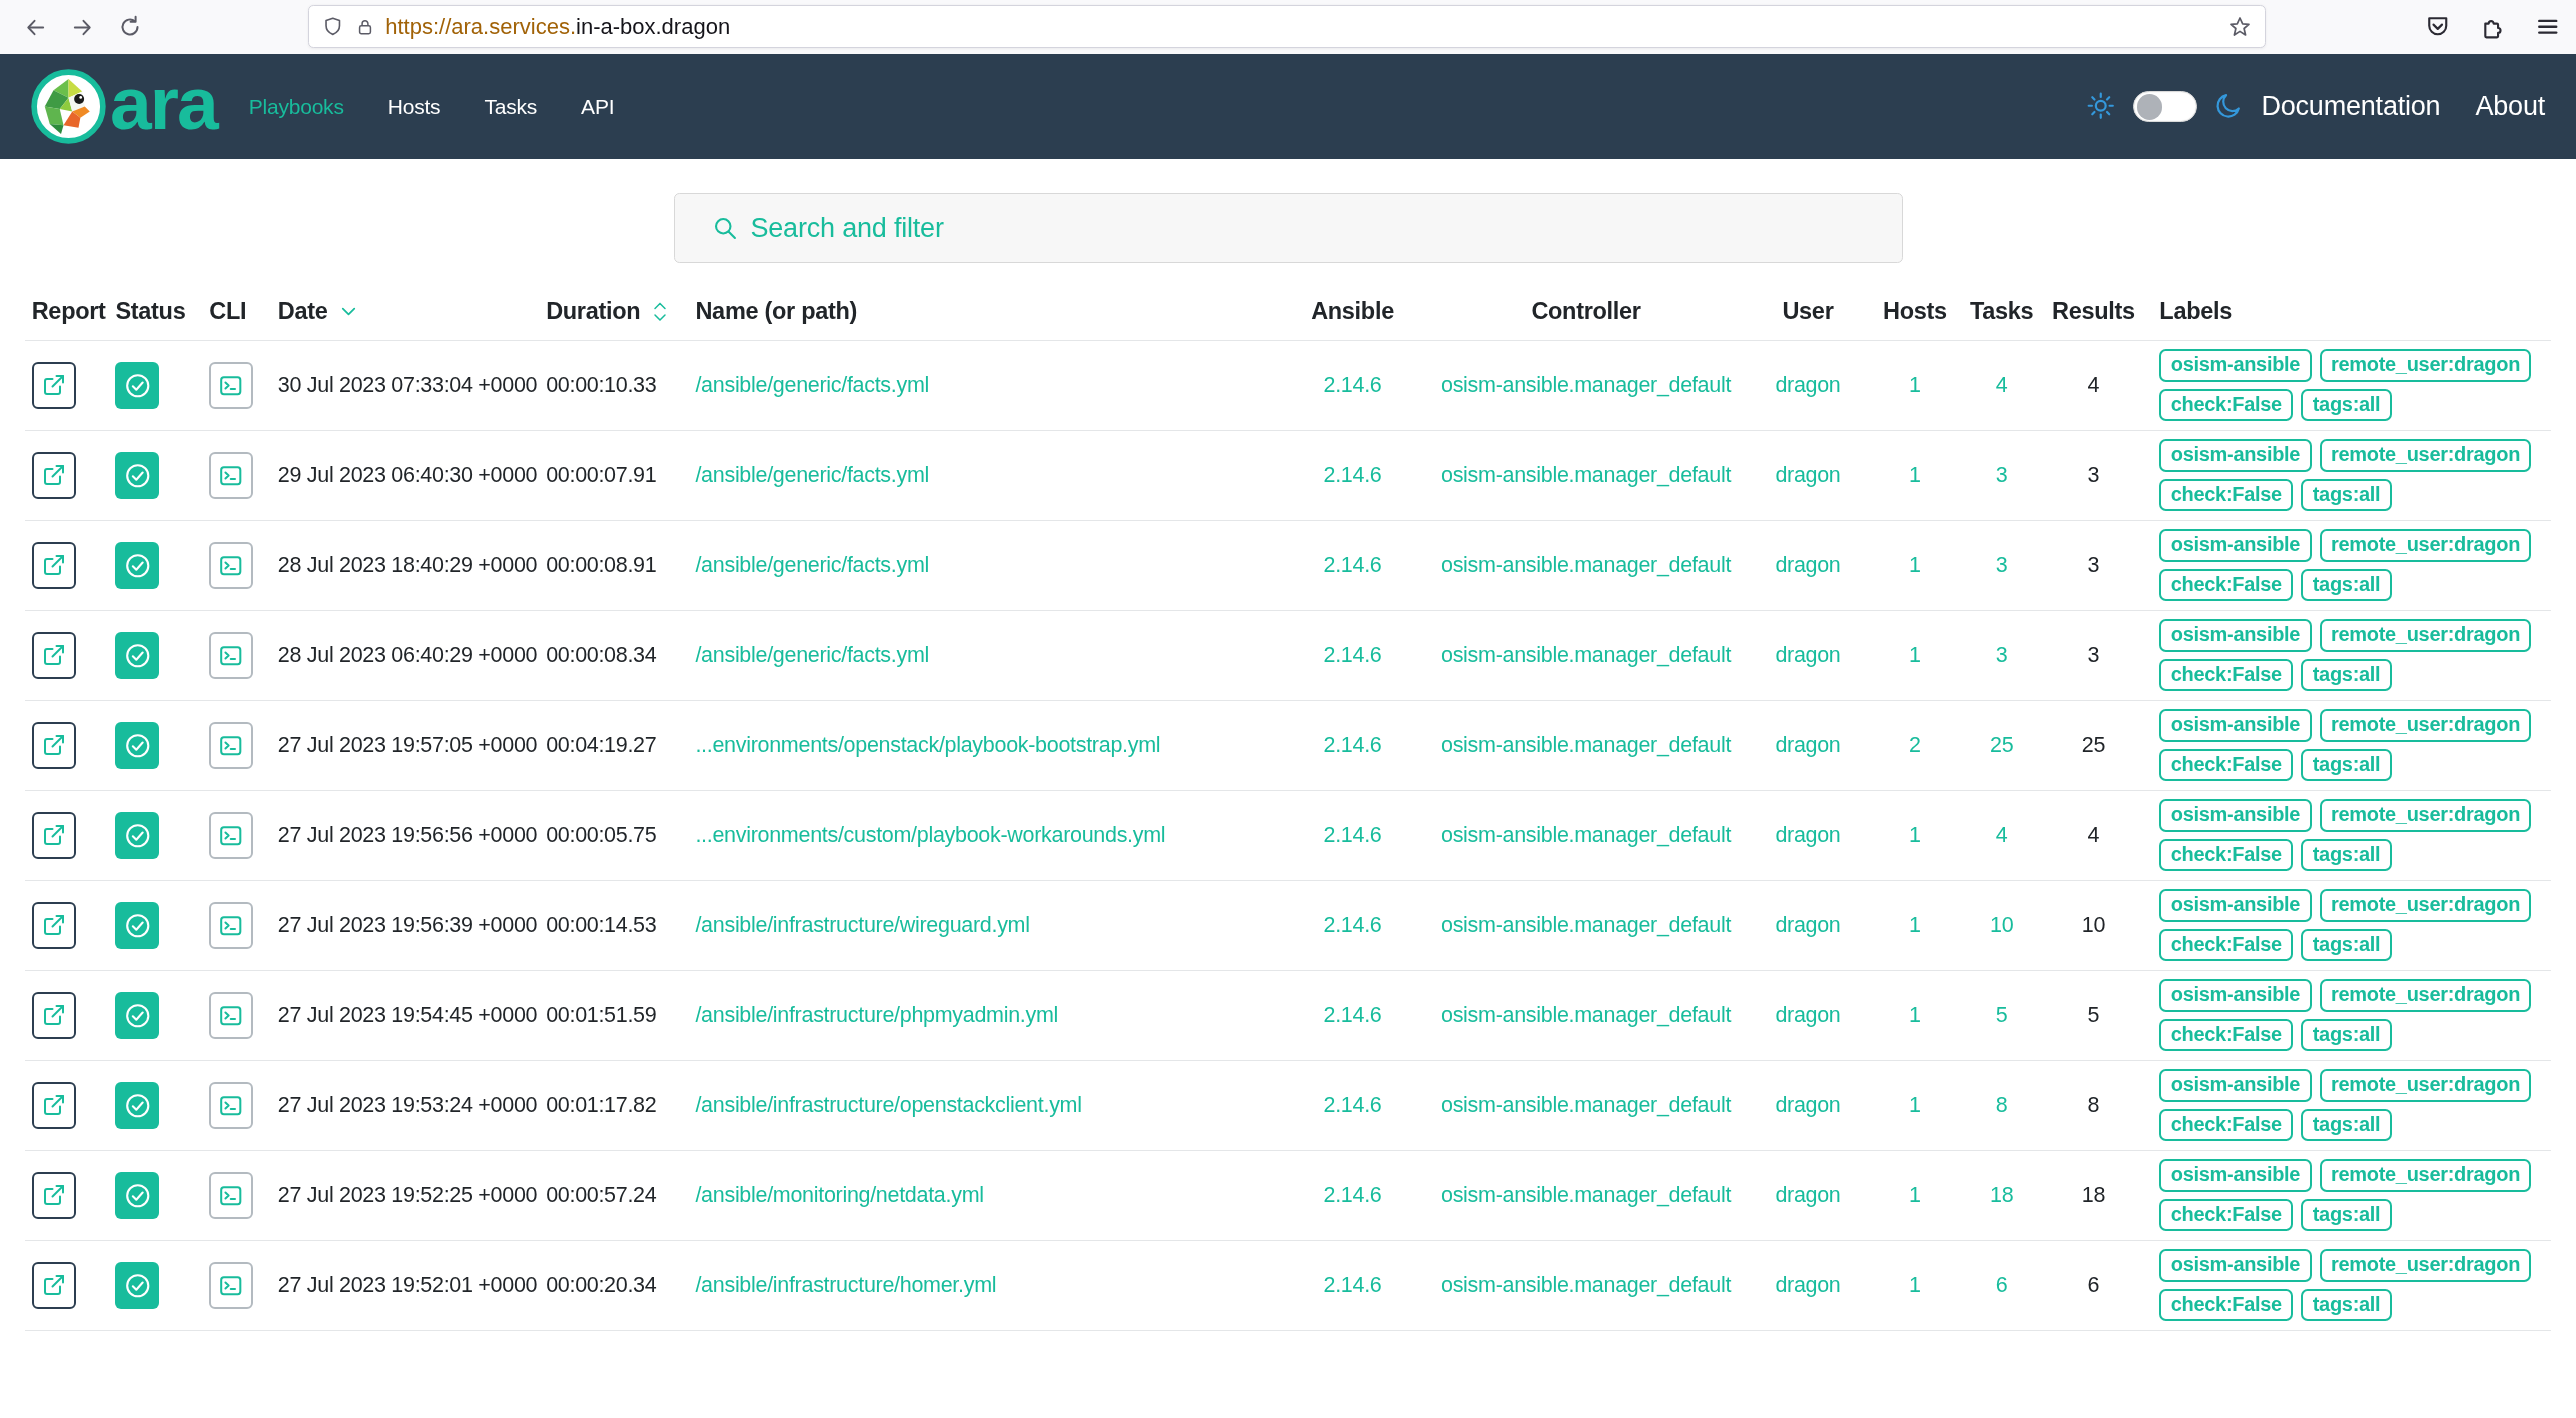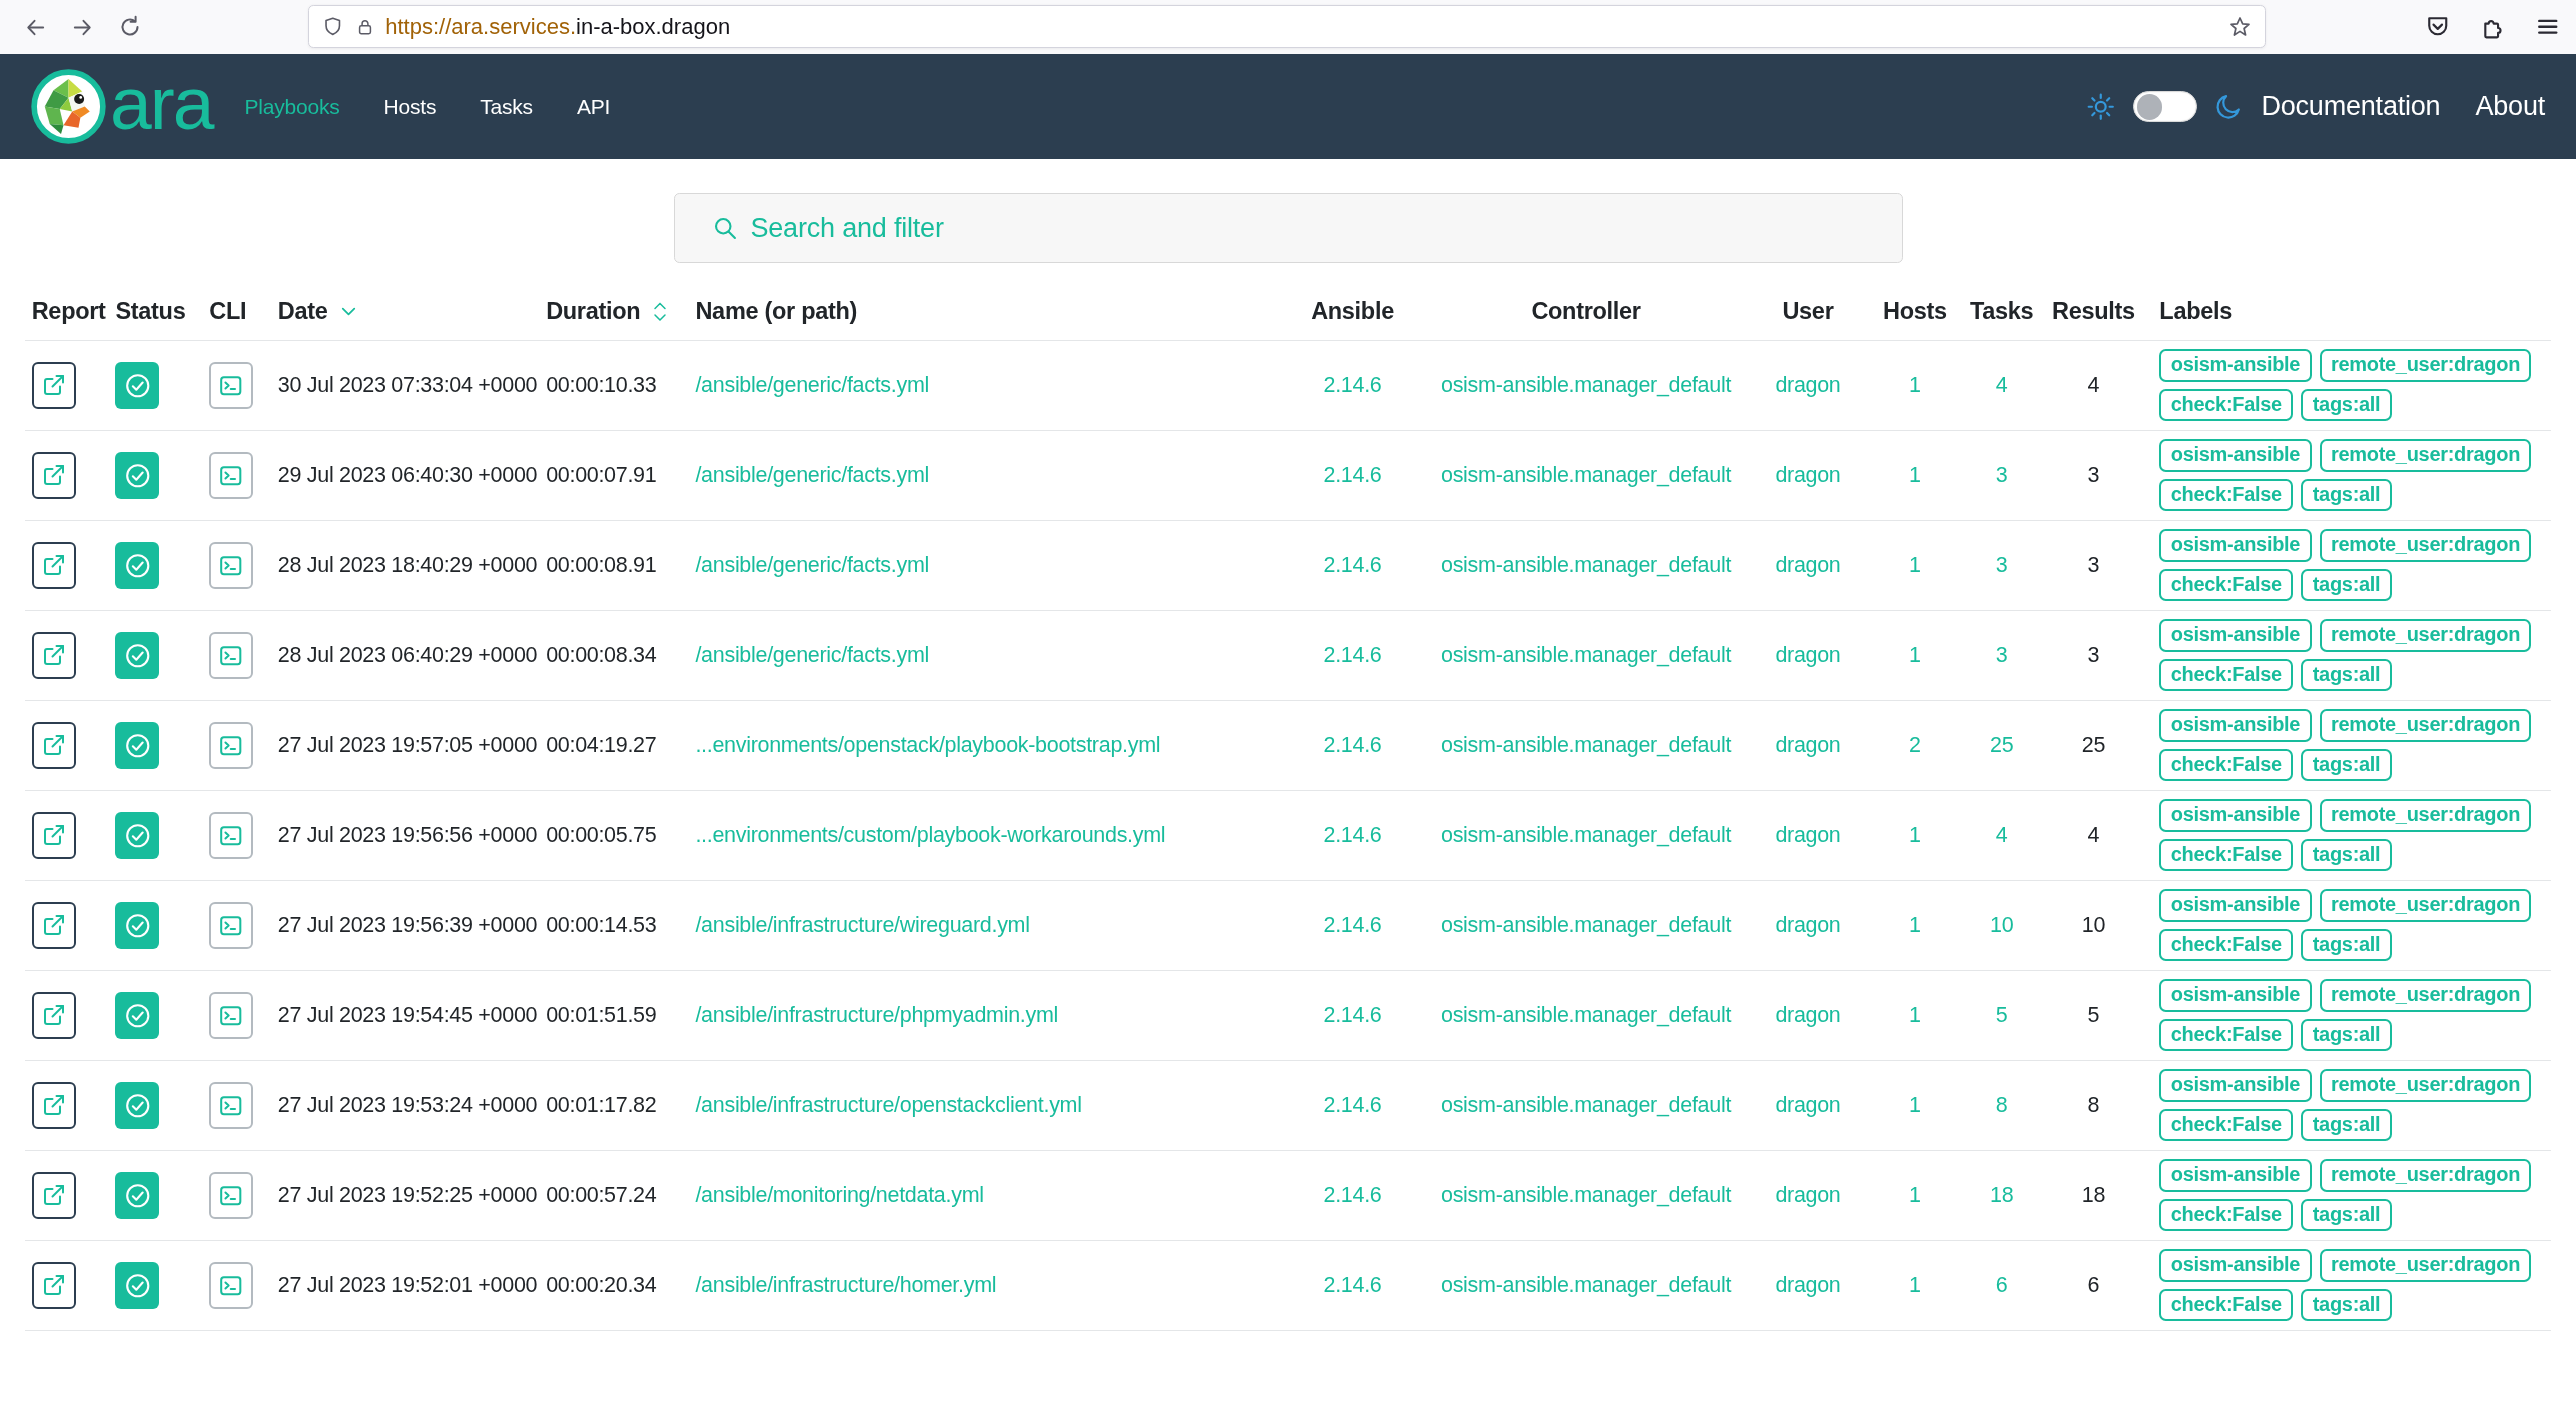--- a/index.html
+++ b/index.html
@@ -25,26 +25,26 @@
   .urlbar{position:absolute;left:308px;top:5.4px;width:1958px;height:43px;background:#fff;border:0.7px solid #d4d4dd;border-radius:5.4px;box-shadow:0 0.7px 2.7px rgba(0,0,0,.06);display:flex;align-items:center;padding:0 13.4px;}
   .urlbar .sep-icon{color:#5b5b66;margin-right:10.7px;}
   .url-text{font-size:22px;letter-spacing:0;white-space:nowrap;}
   .url-muted{color:#a16207;}
   .url-domain{color:#15141a;}
   .urlbar .spacer{flex:1;}
   .chrome-right{position:absolute;right:16px;top:0;height:54px;display:flex;align-items:center;gap:29.5px;color:#2b2a33;}
 
   
   .navbar{height:105px;background:var(--navbar_bg);display:flex;align-items:center;padding:0 31px;}
-  .brand{display:flex;align-items:flex-end;}
+  .brand{display:flex;align-items:flex-end;font-weight:bold;}
   .brand-word{font-size:75px;line-height:1;color:var(--accent);letter-spacing:-2px;margin-left:4px;position:relative;top:-2.7px;}
   .nav-links{display:flex;align-items:center;gap:44px;margin-left:32px;}
   .nav-link{font-size:21px;color:#ffffff;text-decoration:none;}
   .nav-link.active{color:var(--accent);}
-  .nav-right{margin-left:auto;display:flex;align-items:center;gap:17.5px;}
+  .nav-right{margin-left:auto;display:flex;gap:17.5px;}
   .nav-right .txt-link{font-size:27px;color:#fff;text-decoration:none;}
   .nav-right .txt-link + .txt-link{margin-left:17.5px;}
   .toggle{width:64px;height:31px;background:#fff;border-radius:15.4px;border:0.7px solid #d9d9d9;position:relative;box-shadow:inset 0 0 1.3px rgba(0,0,0,.15);}
   .toggle .knob{position:absolute;left:2.7px;top:2px;width:25.5px;height:25.5px;border-radius:50%;background:#aeb2b8;}
 
   
   .search-box{width:1229px;height:70px;margin:34px auto 0;background:#f7f7f7;border:1.3px solid #d8d8d8;border-radius:5.4px;display:flex;align-items:center;padding:0 36px;color:var(--accent);cursor:pointer;}
   .search-box .label{font-size:27px;margin-left:12px;}
 
   

